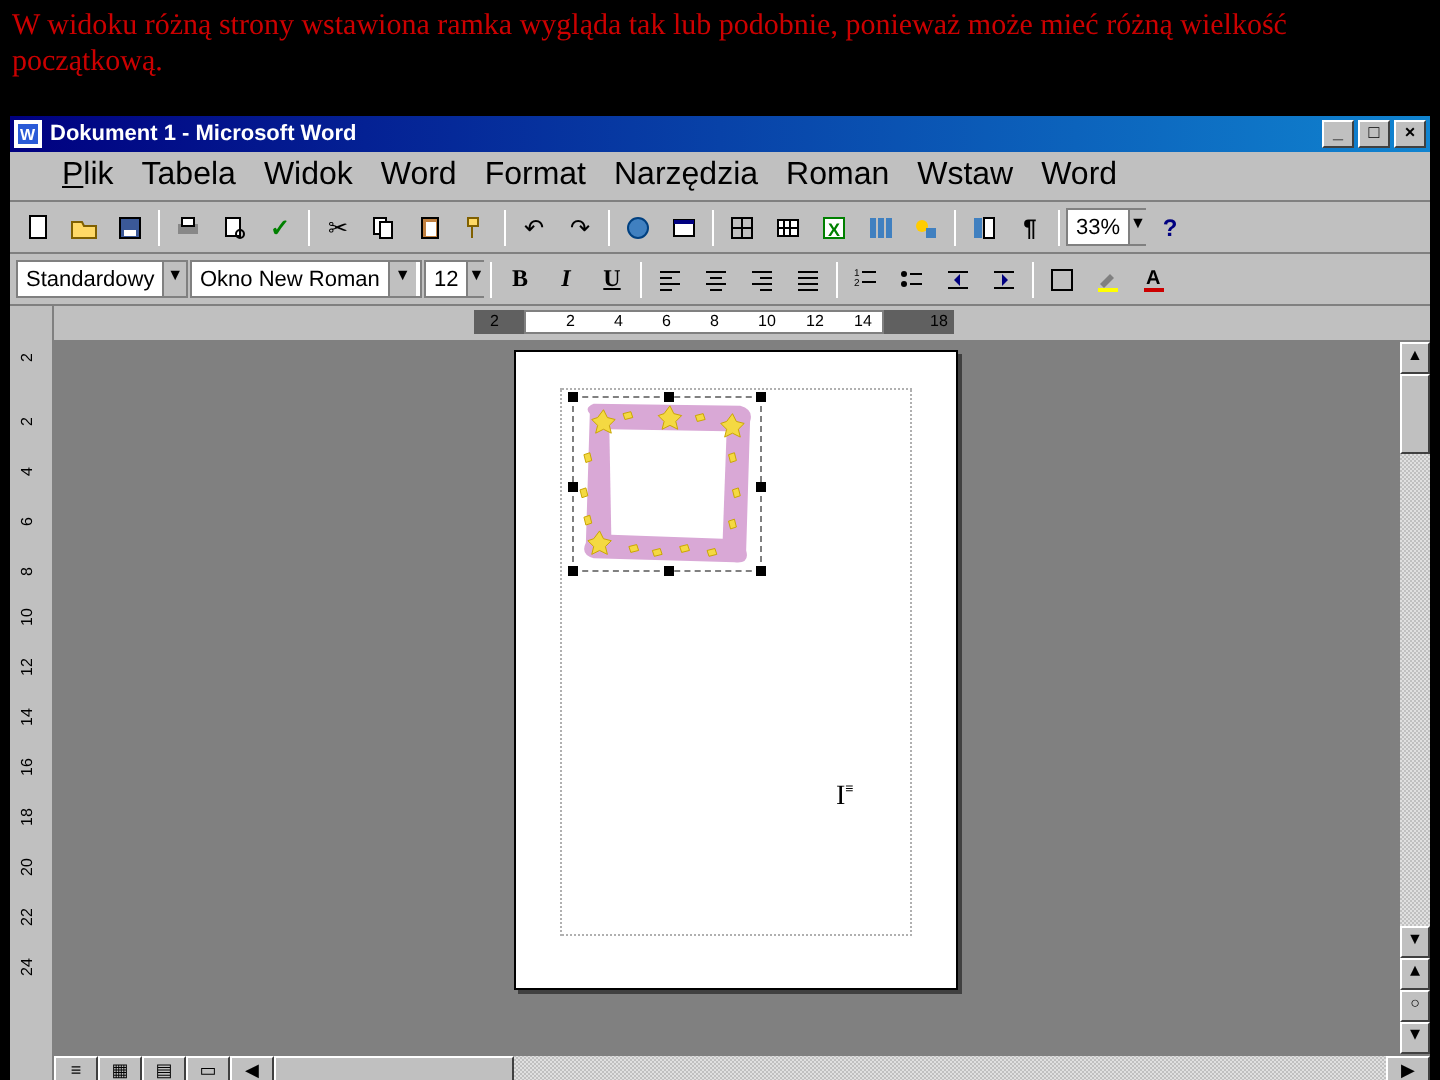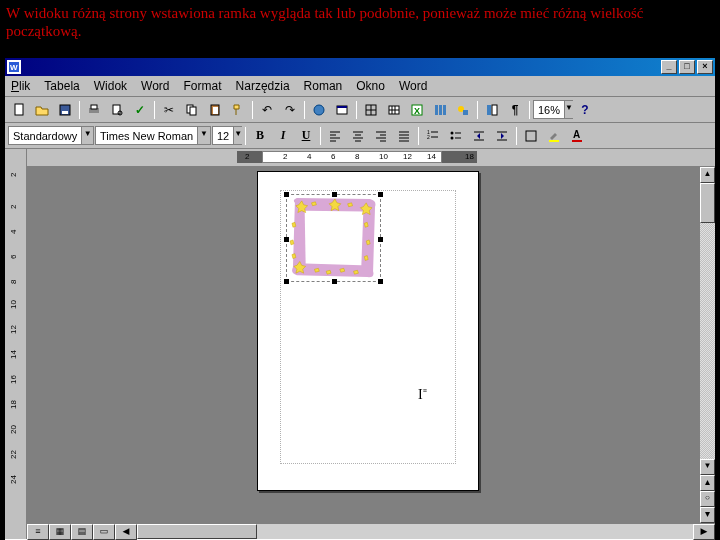--- a/index.html
+++ b/index.html
@@ -6,21 +6,21 @@
   body { width: 720px; height: 540px; background: #000; overflow: hidden; }
   .caption { color: #cc0000; background: #000; padding: 4px 6px 10px 6px; font-family: "Times New Roman", serif; font-size: 15px; line-height: 1.2; }
   .win { position: absolute; left: 3px; top: 56px; width: 714px; height: 482px; background: #c0c0c0; border: 2px solid #000; }
   .titlebar { background: linear-gradient(90deg, #000080 0%, #1084d0 100%); color: #fff; height: 18px; display: flex; align-items: center; padding: 0 2px; font-size: 11px; }
   .titlebar .sysicon { width: 14px; height: 14px; background: #fff; margin-right: 4px; display:flex; align-items:center; justify-content:center; }
   .titlebar .sysicon svg { width: 10px; height: 10px; }
   .titlebar .title { font-weight: bold; }
   .titlebar .spacer { flex: 1; }
   .winbtns { display: flex; gap: 2px; }
   .winbtn { width: 16px; height: 14px; background: #c0c0c0; border: 1px solid #fff; border-right-color:#404040; border-bottom-color:#404040; font-size: 9px; font-weight: bold; text-align: center; line-height: 11px; color:#000; }
-  .menubar { display: flex; gap: 2px; padding: 2px 0; font-size: 12px; background: #c0c0c0; border-bottom: 1px solid #808080; }
+  .menubar { display: flex; gap: 2px; padding: 2px 20px; font-size: 16px; background: #c0c0c0; border-bottom: 1px solid #808080; }
   .menuitem { padding: 1px 6px; }
   .menuitem u { text-decoration: underline; }
   .toolbar { display: flex; align-items: center; gap: 1px; padding: 2px 3px; background: #c0c0c0; border-bottom: 1px solid #808080; flex-wrap: nowrap; }
   .tbtn { width: 22px; height: 21px; background: #c0c0c0; border: 1px solid #c0c0c0; display: flex; align-items: center; justify-content: center; font-size: 12px; color: #000; }
   .tsep { width: 1px; height: 18px; background: #808080; margin: 0 2px; border-right:1px solid #fff; }
   .combo { display: inline-flex; align-items: center; background: #fff; border: 1px solid #808080; height: 19px; font-size: 11px; }
   .combo .ct { padding: 0 4px; white-space: nowrap; }
   .combo .cd { width: 14px; height: 17px; background: #c0c0c0; border-left: 1px solid #808080; text-align: center; line-height: 14px; font-size: 8px; }
   .zoom { width: 40px; }
   .style { width: 86px; }
@@ -64,37 +64,38 @@
 <div class="caption">W widoku różną strony wstawiona ramka wygląda tak lub podobnie, ponieważ może mieć różną wielkość początkową.</div>
 
 <div class="win">
   <div class="titlebar">
     <div class="sysicon">
       <svg viewBox="0 0 10 10">
           <rect x="0" y="0" width="10" height="10" fill="#2a5bd7"></rect>
           <text x="1" y="8" font-size="8" fill="#fff" font-weight="bold">W</text>
         </svg>
     </div>
+    <span class="title">Dokument 1 - Microsoft Word</span>
     <div class="spacer"></div>
     <div class="winbtns">
       <div class="winbtn">_</div>
       <div class="winbtn">□</div>
       <div class="winbtn">×</div>
     </div>
   </div>
 
   <div class="menubar">
     <span class="menuitem"><u>P</u><span></span>lik</span>
     <span class="menuitem">Tabela</span>
     <span class="menuitem">Widok</span>
     <span class="menuitem">Word</span>
     <span class="menuitem">Format</span>
     <span class="menuitem">Narzędzia</span>
     <span class="menuitem">Roman</span>
-    <span class="menuitem">Okno</span>
+    <span class="menuitem">Wstaw</span>
     <span class="menuitem">Word</span>
   </div>
 
   <div class="toolbar">
     <div class="tbtn">
         <svg class="icon-svg" viewBox="0 0 14 14">
           <rect x="3" y="1" width="8" height="11" fill="#fff" stroke="#000"></rect>
         </svg>
       </div>
     <div class="tbtn">
@@ -194,33 +195,33 @@
     <div class="tsep"></div>
     <div class="tbtn">
         <svg class="icon-svg" viewBox="0 0 14 14">
           <rect x="2" y="2" width="4" height="10" fill="#4080c0"></rect>
           <rect x="7" y="2" width="5" height="10" fill="#fff" stroke="#000"></rect>
         </svg>
       </div>
     <div class="tbtn" style="font-weight:bold;">¶</div>
     <div class="tsep"></div>
     <div class="combo zoom">
-        <span class="ct">16%</span>
+        <span class="ct">33%</span>
         <span class="cd">▼</span>
       </div>
     <div class="tbtn" style="color:#000080; font-weight:bold;">?</div>
   </div>
 
   <div class="toolbar">
     <div class="combo style">
         <span class="ct">Standardowy</span>
         <span class="cd">▼</span>
       </div>
     <div class="combo font">
-        <span class="ct">Times New Roman</span>
+        <span class="ct">Okno New Roman</span>
         <span class="cd">▼</span>
       </div>
     <div class="combo size">
         <span class="ct">12</span>
         <span class="cd">▼</span>
       </div>
     <div class="tsep"></div>
     <div class="tbtn" style="font-weight:bold; font-family:serif;">B</div>
     <div class="tbtn" style="font-style:italic; font-family:serif; font-weight:bold;">I</div>
     <div class="tbtn" style="text-decoration:underline; font-family:serif; font-weight:bold;">U</div>

